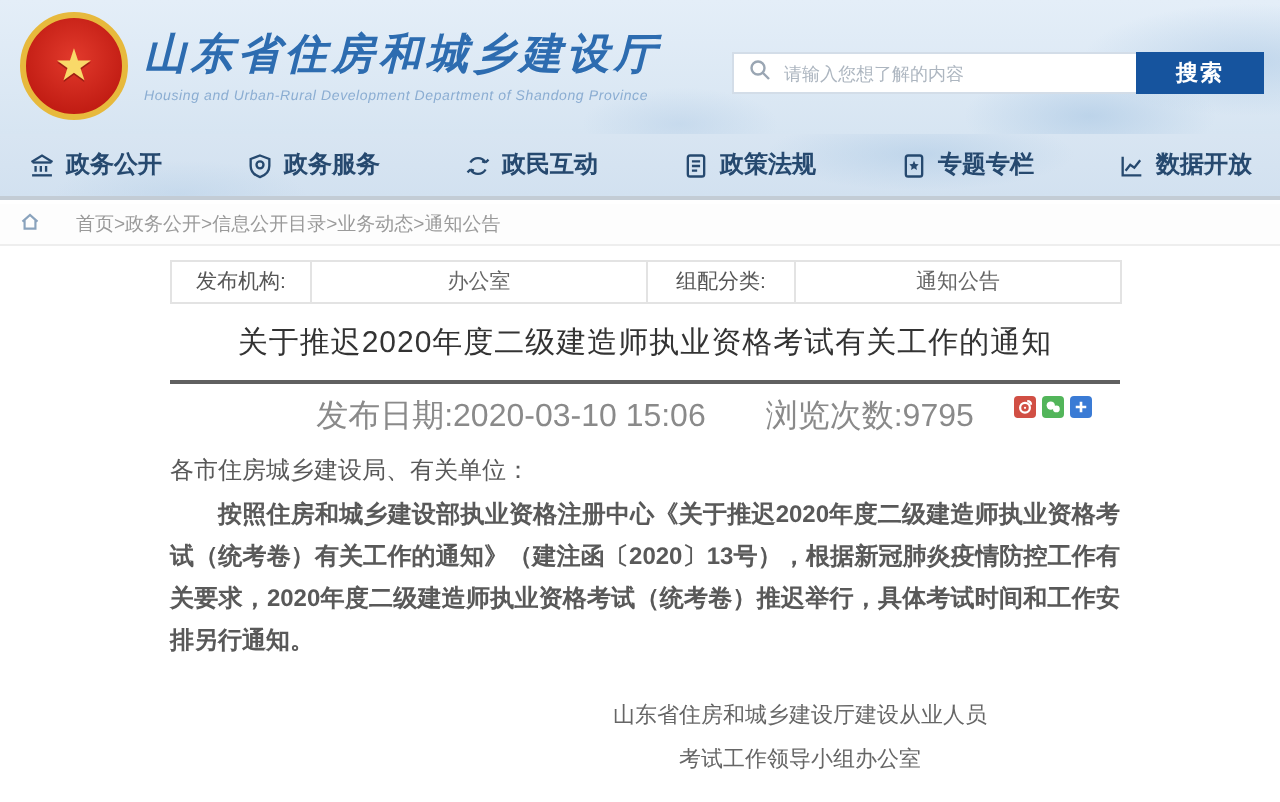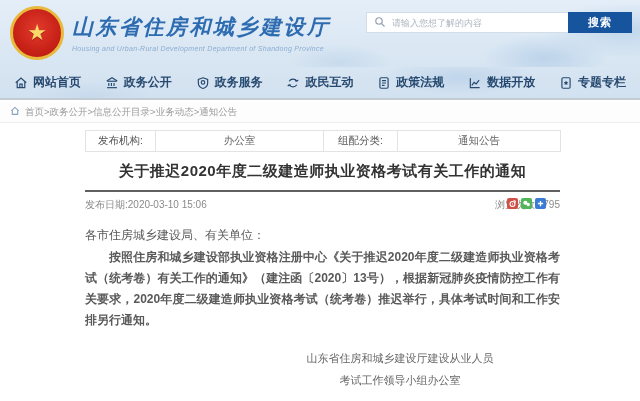--- a/index.html
+++ b/index.html
@@ -19,21 +19,21 @@
   .emblem {
     position:absolute; left:10px; top:6px; width:54px; height:54px; border-radius:50%;
     background:radial-gradient(circle at 50% 42%, #e23a2c 0%, #c21d14 72%);
     border:3px solid #e7b93c; display:flex; align-items:center; justify-content:center;
   }
   .emblem .star { color:#f9d969; font-size:22px; line-height:1; text-shadow:0 1px 0 rgba(120,20,10,.6); }
   .hgroup { position:absolute; left:72px; top:13px;font-style:italic; }
   .h-title { font-size:21px; font-weight:bold; color:#2d6cb0; letter-spacing:2.5px; white-space:nowrap; }
   .h-sub { margin-top:4px; font-size:7px; color:#8badd2; letter-spacing:.3px; white-space:nowrap; }
 
-  .search-box { position:absolute; right:8px; top:12px; display:flex; height:21px; }
+  .search-box { position:absolute; right:8px; top:26px; display:flex; height:21px; }
   .search-field {
     width:202px; height:21px; background:#fff; border:1px solid #d3dde8; border-right:none;
     display:flex; align-items:center; padding:0 7px; gap:6px;
   }
   .search-field input {
     border:none; outline:none; flex:1; font-size:9px; color:#555; background:transparent;
     font-family:"Liberation Sans","DejaVu Sans",sans-serif;
   }
   .search-field input::placeholder { color:#adb6c0; }
   .search-btn {
@@ -51,35 +51,35 @@
       linear-gradient(180deg,#d8e5f2 0%,#d2e1f0 100%);
     border-bottom:2px solid #c3ccd5;
     display:flex; justify-content:space-between; align-items:center; padding:0 14px;
   }
   .nav-item { display:flex; align-items:center; gap:5px; color:#26496f; font-size:12px; font-weight:bold; cursor:pointer; white-space:nowrap; }
   .nav-item svg { display:block; }
 
   
   .breadcrumb {
     position:absolute; top:102px; left:0; width:640px; height:21px; background:#fdfdfd;
-    border-bottom:1px solid #eeeeee; display:flex; align-items:center; gap:5px;
+    border-bottom:1px solid #eeeeee; display:flex; align-items:center; gap:18px;
     padding-left:10px; font-size:9.5px; color:#9a9a9a;
   }
 
   
   .content { position:absolute; top:123px; left:85px; width:475px; }
 
   table.info { width:475px; border-collapse:collapse; margin-top:7px; table-layout:fixed; }
   table.info td { border:1px solid #e3e3e3; height:21px; text-align:center; font-size:10.5px; color:#666; padding:0 3px; }
   table.info td.lbl { color:#555; }
 
-  .article-title { margin-top:10px; text-align:center; font-size:15px; font-weight:bold; color:#333; letter-spacing:.5px; }
+  .article-title { margin-top:10px; text-align:center; font-size:15px; font-weight:normal; color:#333; letter-spacing:.5px; }
   .title-divider { margin-top:9px; border-top:2px solid #606060; }
 
-  .meta { position:relative; margin-top:6px; height:14px; display:flex; justify-content:space-between; gap:30px; font-size:10px; color:#8a8a8a; }
+  .meta { position:relative; margin-top:6px; height:14px; display:flex; justify-content:center; gap:30px; font-size:16px; color:#8a8a8a; }
   .share { position:absolute; right:14px; top:0; display:flex; gap:3px; }
   .share .ic { width:11px; height:11px; border-radius:2px; display:flex; align-items:center; justify-content:center; cursor:pointer; }
   .ic-weibo { background:#d14f44; }
   .ic-wechat { background:#52b55a; }
   .ic-plus { background:#3a7bd5; }
 
   .body-text { margin-top:13px; font-size:12px; color:#595959; line-height:21px; }
   .paragraph { text-indent:2em; text-align:justify; margin-top:1px;font-weight:bold; }
 
   .signature { margin-top:16px; margin-left:165px; width:300px; text-align:center; font-size:11px; color:#666; line-height:22px; }
@@ -108,30 +108,20 @@
         <input type="text" placeholder="请输入您想了解的内容" style="">
       </div>
       <button class="search-btn">搜索</button>
     </div>
   </div>
 
   <div class="nav">
     <div class="nav-item">
       <span>
         <svg width="14" height="14" viewBox="0 0 24 24" fill="none" stroke="#26496f" stroke-width="2">
-          <path d="M3 11.5 L12 3.5 L21 11.5"></path>
-            <path d="M5.5 10 V20 H18.5 V10"></path>
-            <path d="M10 20 V14 H14 V20"></path>
-        </svg>
-      </span>
-      <span>网站首页</span>
-    </div>
-    <div class="nav-item">
-      <span>
-        <svg width="14" height="14" viewBox="0 0 24 24" fill="none" stroke="#26496f" stroke-width="2">
           <path d="M3 8.5 L12 3 L21 8.5"></path>
             <path d="M4 9 H20"></path>
             <path d="M6.5 12 V17 M11 12 V17 M15.5 12 V17"></path>
             <path d="M3.5 20 H20.5"></path>
         </svg>
       </span>
       <span>政务公开</span>
     </div>
     <div class="nav-item">
       <span>
@@ -158,34 +148,34 @@
         <svg width="14" height="14" viewBox="0 0 24 24" fill="none" stroke="#26496f" stroke-width="2">
           <rect x="5" y="3" width="14" height="18" rx="2"></rect>
             <path d="M8.5 8 H15.5 M8.5 12 H15.5 M8.5 16 H13"></path>
         </svg>
       </span>
       <span>政策法规</span>
     </div>
     <div class="nav-item">
       <span>
         <svg width="14" height="14" viewBox="0 0 24 24" fill="none" stroke="#26496f" stroke-width="2">
+          <rect x="5" y="3" width="14" height="18" rx="2"></rect>
+          <path d="M12 7.5 L13.2 10.2 L16 10.6 L14 12.6 L14.5 15.4 L12 14 L9.5 15.4 L10 12.6 L8 10.6 L10.8 10.2 Z" fill="#26496f" stroke="none"></path>
+        </svg>
+      </span>
+      <span>专题专栏</span>
+    </div>
+    <div class="nav-item">
+      <span>
+        <svg width="14" height="14" viewBox="0 0 24 24" fill="none" stroke="#26496f" stroke-width="2">
           <path d="M4 4 V20 H20"></path>
             <path d="M6.5 16 L10.5 11 L14 13.5 L19 7"></path>
         </svg>
       </span>
       <span>数据开放</span>
-    </div>
-    <div class="nav-item">
-      <span>
-        <svg width="14" height="14" viewBox="0 0 24 24" fill="none" stroke="#26496f" stroke-width="2">
-          <rect x="5" y="3" width="14" height="18" rx="2"></rect>
-          <path d="M12 7.5 L13.2 10.2 L16 10.6 L14 12.6 L14.5 15.4 L12 14 L9.5 15.4 L10 12.6 L8 10.6 L10.8 10.2 Z" fill="#26496f" stroke="none"></path>
-        </svg>
-      </span>
-      <span>专题专栏</span>
     </div>
   </div>
 
   <div class="breadcrumb">
     <span>
       <svg width="10" height="10" viewBox="0 0 24 24" fill="none" stroke="#8aa3bd" stroke-width="2.6">
         <path d="M3 11.5 L12 3.5 L21 11.5"></path>
           <path d="M5.5 10 V20 H18.5 V10"></path>
       </svg>
     </span>

